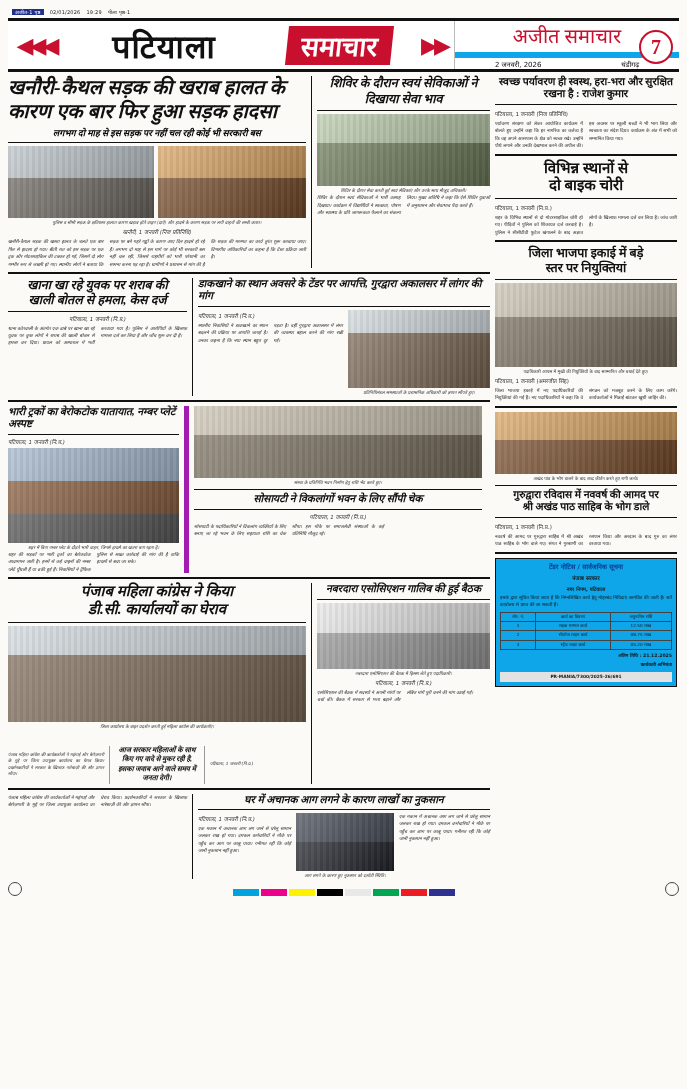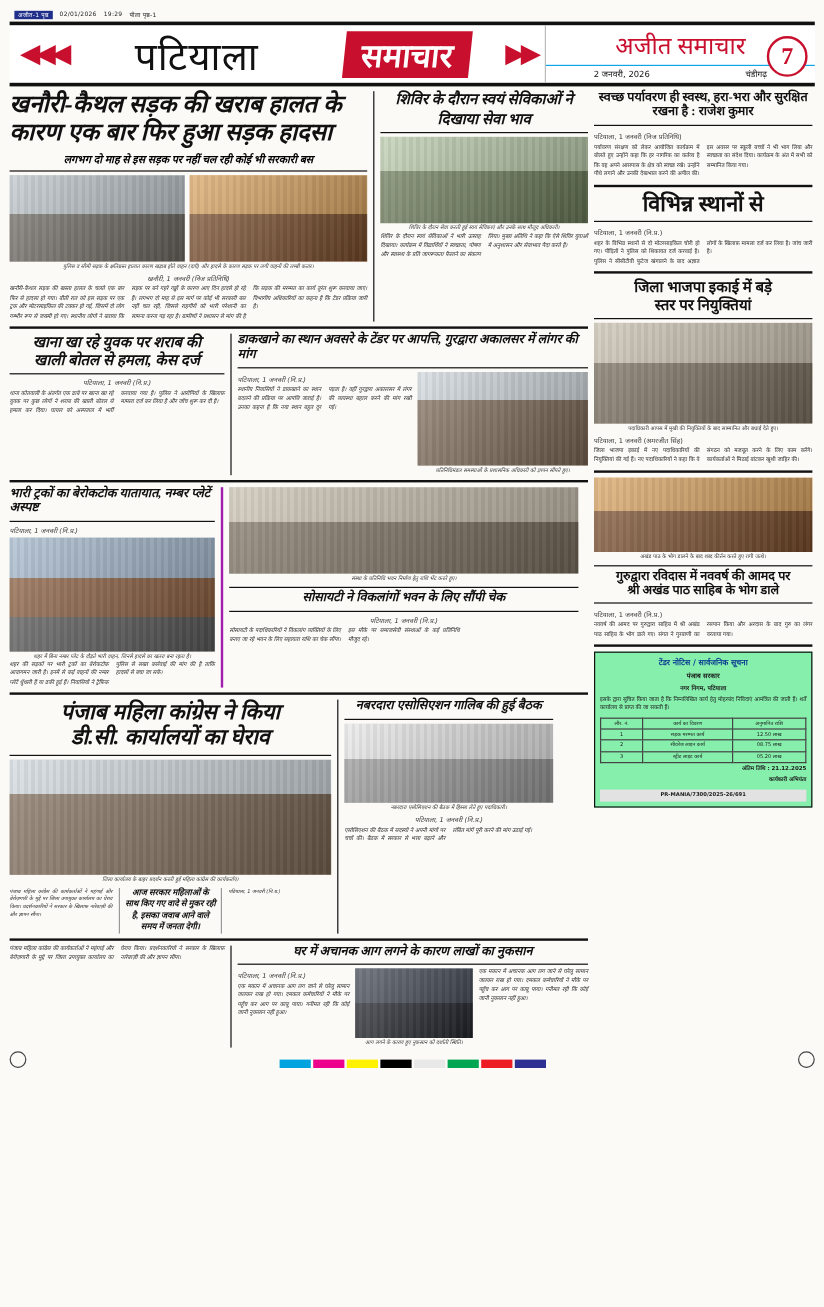--- a/index.html
+++ b/index.html
@@ -29,41 +29,41 @@
   
   .masthead {
     border-top:3px solid #111; border-bottom:3px solid #111;
     display:flex; align-items:stretch; height:54px;
     background:#fff; position:relative;
   }
   .mh-left { flex:0 0 56px; display:flex; align-items:center; justify-content:center; }
   .mh-arrows { color:#c8102e; font-size:22px; letter-spacing:-4px; font-weight:bold;}
   .mh-name {
     flex:0 0 200px; display:flex; align-items:center; justify-content:center;
-    font-family:"Liberation Serif", serif; font-weight:normal;
+    font-family:"Liberation Serif", serif; font-weight:bold;
     font-size:32px; color:#111; letter-spacing:1px;
   }
   .mh-badge {
     flex:0 0 150px; display:flex; align-items:center; justify-content:center;
   }
   .mh-badge .red {
     background:#c8102e; color:#fff; font-size:27px; font-weight:bold;
     padding:1px 14px; transform:skewX(-6deg);
     font-family:"Liberation Serif", serif;
   }
   .mh-rightarrow{ flex:0 0 40px; display:flex; align-items:center; justify-content:center;
     color:#c8102e; font-size:20px; letter-spacing:-4px; font-weight:bold;}
   .mh-right {
     flex:1; display:flex; flex-direction:column; align-items:center; justify-content:center;
     border-left:1px solid #bbb;
   }
   .mh-right .ajit { color:#c8102e; font-weight:normal; font-size:20px; font-family:"Liberation Serif", serif;}
   .mh-right .dateline {
     display:flex; width:100%; justify-content:space-around; font-size:7px;
-    margin-top:3px; color:#111; border-top:1px solid #0ea5e9; padding-top:2px;
+    margin-top:3px; color:#111; border-top:6px solid #0ea5e9; padding-top:2px;
   }
   .mh-pageno {
     position:absolute; right:6px; top:9px;
     width:34px; height:34px; border-radius:50%;
     border:2px solid #c8102e; color:#c8102e;
     display:flex; align-items:center; justify-content:center;
     font-size:20px; font-weight:bold; background:#fff;
     font-family:"Liberation Serif", serif;
   }
 
@@ -72,21 +72,21 @@
   .col { display:flex; flex-direction:column; }
   .col-left  { width:482px; }
   .col-right { width:182px; }
   .rule2 { border-top:2px solid #111; margin:4px 0; }
 
   .hl {
     font-family:"Liberation Serif", serif;
     font-weight:bold; color:#111; line-height:1.18;
   }
   .hl-xl { font-size:20px; }
-  .hl-lg { font-size:18px; }
+  .hl-lg { font-size:15px; }
   .hl-md { font-size:12.5px; }
   .hl-sm { font-size:10.5px; }
   .sub {
     font-family:"Liberation Serif", serif; font-weight:bold;
     font-size:9px; text-align:center; margin-top:3px;
   }
   .byline { font-size:5.5px; text-align:center; color:#333; margin:2px 0;}
 
   
   .txt { font-size:4.6px; line-height:1.62; text-align:justify; color:#2a2a2a; hyphens:none;}
@@ -114,21 +114,21 @@
 
   .hbox { display:flex; gap:5px;font-style:italic; }
 
   .titlebar-center { text-align:center; }
 
   .two-line-head { text-align:center; line-height:1.25; }
 
   
   .adbox {
     border:1px solid #111; padding:4px; font-size:4.6px; text-align:center;
-    line-height:1.5; color:#1a1a1a; background:#86efac;
+    line-height:1.5; color:#1a1a1a; background:#0ea5e9;
   }
   .adbox .ad-title { font-weight:bold; font-size:6.5px; color:#0b3d91; margin-bottom:2px;}
   .adbox .ad-sub { font-weight:bold; font-size:5.5px; margin-bottom:3px;}
   .adbox .ad-tbl { width:100%; border-collapse:collapse; font-size:4.2px; margin:3px 0;}
   .adbox .ad-tbl td { border:1px solid #444; padding:1px; }
   .adbox .ad-foot { background:#e2e2e2; font-size:4.4px; padding:2px; margin-top:3px; font-weight:bold;}
 
   
   .regbar { display:flex; gap:2px; margin-top:6px; align-items:center; justify-content:flex-start;}
   .regbar i { width:26px; height:7px; display:block; }
@@ -227,41 +227,41 @@
 
       <div class="hbox">
         <div style="width:171px;">
           <div class="hl hl-sm">भारी ट्रकों का बेरोकटोक यातायात, नम्बर प्लेटें अस्पष्ट</div>
           <div class="divline" style="margin:3px 0;"></div>
           <div class="byline" style="text-align:left;">पटियाला, 1 जनवरी (नि.प्र.)</div>
           <div class="photo ph-truck" style="width:100%;height:95px;"></div>
           <div class="cap">शहर में बिना नम्बर प्लेट के दौड़ते भारी वाहन, जिनसे हादसे का खतरा बना रहता है।</div>
           <div class="txt cols2">शहर की सड़कों पर भारी ट्रकों का बेरोकटोक आवागमन जारी है। इनमें से कई वाहनों की नम्बर प्लेटें धुँधली हैं या ढकी हुई हैं। निवासियों ने ट्रैफ़िक पुलिस से सख्त कार्रवाई की मांग की है ताकि हादसों से बचा जा सके।</div>
         </div>
-        <div style="width:298px; padding-left:5px; border-left:2px solid #a21caf;">
+        <div style="width:298px; padding-left:5px; border-left:5px solid #a21caf;">
           <div class="photo ph-indoor" style="width:100%;height:72px;"></div>
           <div class="cap">संस्था के प्रतिनिधि भवन निर्माण हेतु राशि भेंट करते हुए।</div>
           <div class="divline" style="margin:3px 0;"></div>
           <div class="hl hl-sm titlebar-center">सोसायटी ने विकलांगों भवन के लिए सौंपी चेक</div>
           <div class="divline" style="margin:3px 0;"></div>
           <div class="byline">पटियाला, 1 जनवरी (नि.प्र.)</div>
           <div class="txt cols3">सोसायटी के पदाधिकारियों ने विकलांग व्यक्तियों के लिए बनाए जा रहे भवन के लिए सहायता राशि का चेक सौंपा। इस मौके पर समाजसेवी संस्थाओं के कई प्रतिनिधि मौजूद रहे।</div>
         </div>
       </div>
 
       <div class="rule2"></div>
 
       <div class="hbox">
-        <div style="width:268px;">
+        <div style="width:298px;">
           <div class="hl hl-lg titlebar-center">पंजाब महिला कांग्रेस ने किया</div>
           <div class="hl hl-lg titlebar-center">डी.सी. कार्यालयों का घेराव</div>
           <div class="divline" style="margin:3px 0;"></div>
           <div class="photo ph-crowd" style="width:100%;height:96px;"></div>
           <div class="cap">जिला कार्यालय के बाहर प्रदर्शन करती हुई महिला कांग्रेस की कार्यकर्ताएं।</div>
-          <div class="hbox" style="gap:5px; margin-top:3px;">
+          <div class="hbox" style="gap:5px; margin-top:16px;align-items:center;">
             <div style="width:96px;">
               <div class="txt small">पंजाब महिला कांग्रेस की कार्यकर्ताओं ने महंगाई और बेरोज़गारी के मुद्दे पर जिला उपायुक्त कार्यालय का घेराव किया। प्रदर्शनकारियों ने सरकार के खिलाफ़ नारेबाज़ी की और ज्ञापन सौंपा।</div>
             </div>
             <div style="width:96px; border-left:1px solid #999; border-right:1px solid #999; padding:0 4px;">
               <div class="hl hl-sm" style="font-size:7px; text-align:center; line-height:1.35;">आज सरकार महिलाओं के साथ किए गए वादे से मुकर रही है, इसका जवाब आने वाले समय में जनता देगी।</div>
             </div>
             <div style="width:96px;">
               <div class="txt small">पटियाला, 1 जनवरी (नि.प्र.)</div>
             </div>
           </div>
@@ -307,20 +307,21 @@
     <div class="col col-right">
 
       <div class="hl hl-sm" style="text-align:center;">स्वच्छ पर्यावरण ही स्वस्थ, हरा-भरा और सुरक्षित रखना है : राजेश कुमार</div>
       <div class="divline" style="margin:3px 0;"></div>
       <div class="byline" style="text-align:left;">पटियाला, 1 जनवरी (निज प्रतिनिधि)</div>
       <div class="txt cols2">पर्यावरण संरक्षण को लेकर आयोजित कार्यक्रम में बोलते हुए उन्होंने कहा कि हर नागरिक का कर्तव्य है कि वह अपने आसपास के क्षेत्र को स्वच्छ रखे। उन्होंने पौधे लगाने और उनकी देखभाल करने की अपील की। इस अवसर पर स्कूली बच्चों ने भी भाग लिया और स्वच्छता का संदेश दिया। कार्यक्रम के अंत में सभी को सम्मानित किया गया।</div>
 
       <div class="rule2"></div>
 
       <div class="hl hl-lg titlebar-center">विभिन्न स्थानों से</div>
+      <div class="hl hl-lg titlebar-center">दो बाइक चोरी</div>
       <div class="divline" style="margin:3px 0;"></div>
       <div class="byline" style="text-align:left;">पटियाला, 1 जनवरी (नि.प्र.)</div>
       <div class="txt cols2">शहर के विभिन्न स्थानों से दो मोटरसाइकिल चोरी हो गए। पीड़ितों ने पुलिस को शिकायत दर्ज करवाई है। पुलिस ने सीसीटीवी फुटेज खंगालने के बाद अज्ञात लोगों के खिलाफ़ मामला दर्ज कर लिया है। जांच जारी है।</div>
 
       <div class="rule2"></div>
 
       <div class="hl hl-md titlebar-center">जिला भाजपा इकाई में बड़े</div>
       <div class="hl hl-md titlebar-center">स्तर पर नियुक्तियां</div>
       <div class="divline" style="margin:3px 0;"></div>
       <div class="photo ph-indoor" style="width:100%;height:84px;"></div>

